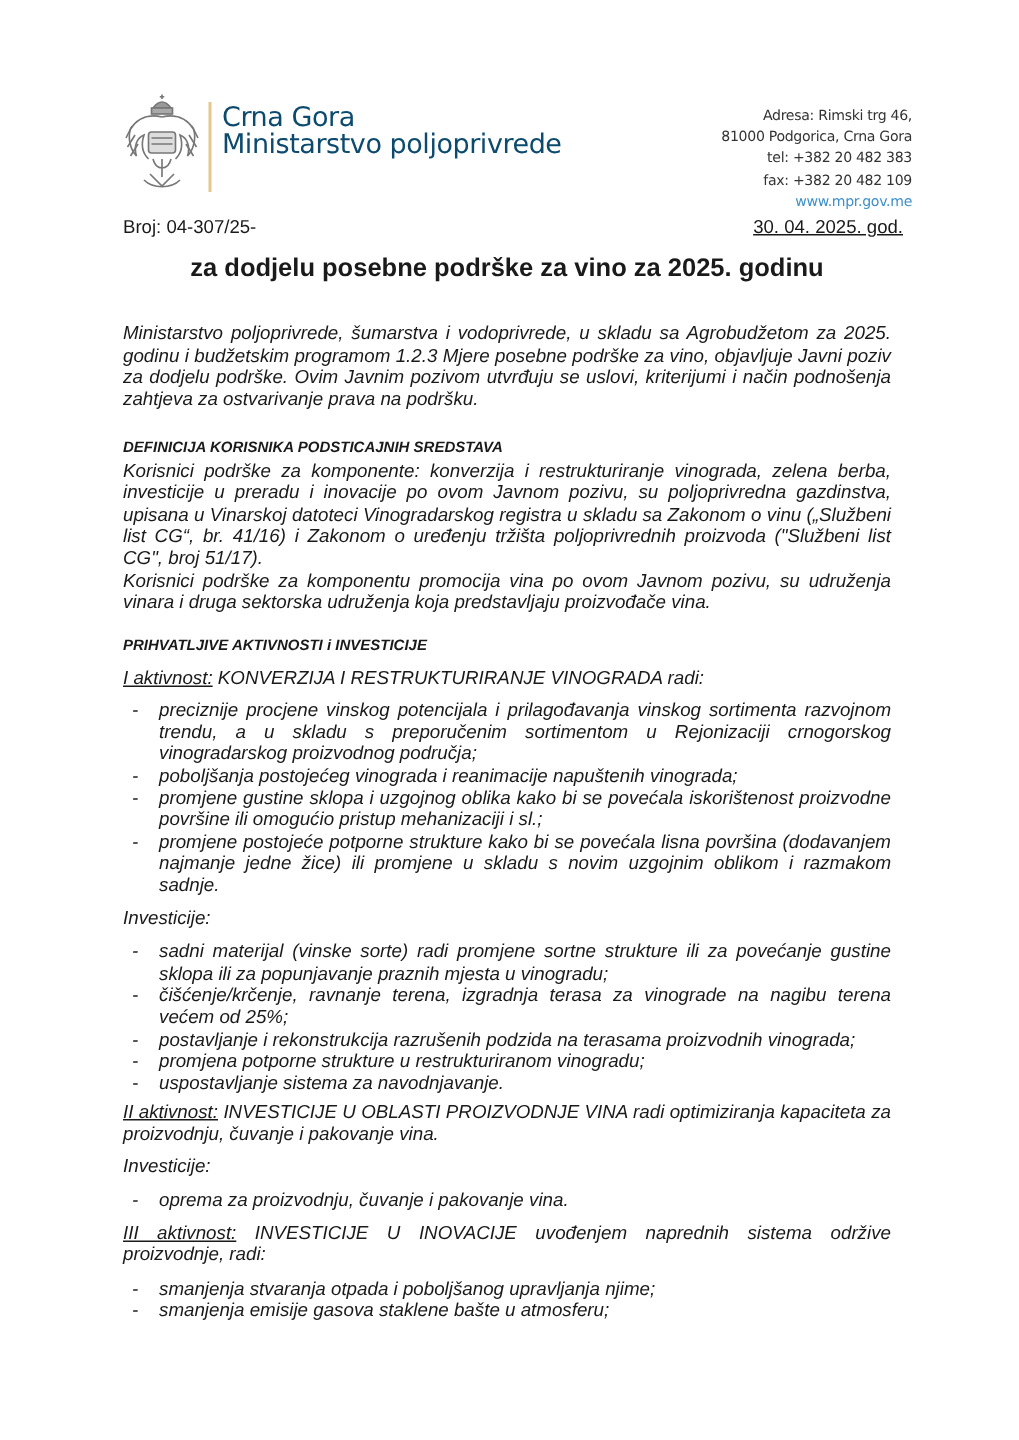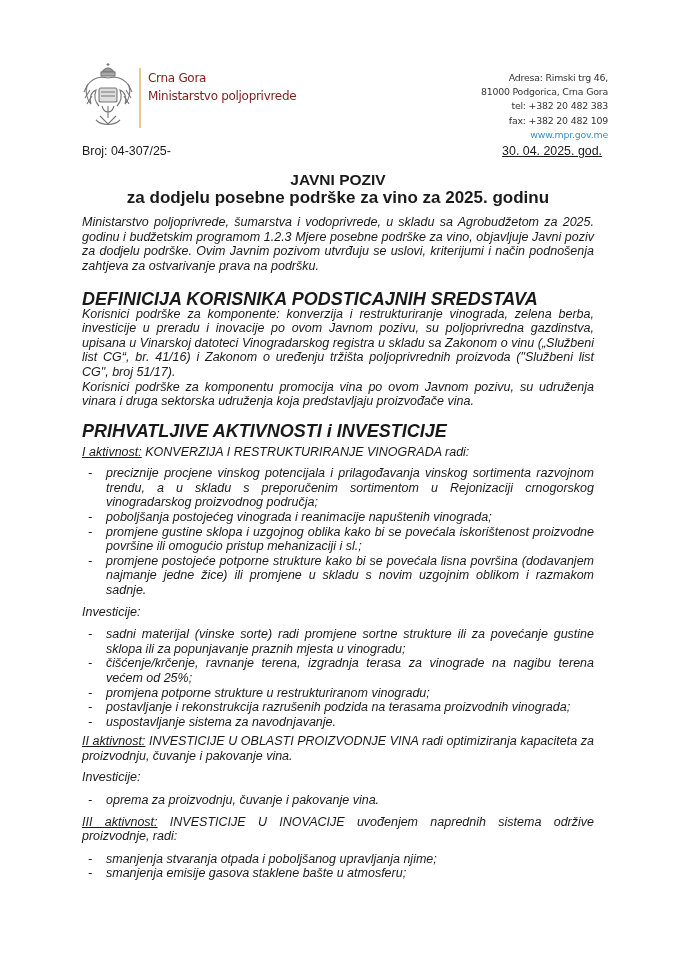--- a/index.html
+++ b/index.html
@@ -4,38 +4,38 @@
 <style>
   html, body { margin: 0; padding: 0; background: #ffffff; }
   body { width: 679px; height: 960px; position: relative; overflow: hidden;
          font-family: "Liberation Sans", sans-serif; color: #1a1a1a; }
   .page { position: absolute; left: 0; top: 0; width: 679px; height: 960px; }
 
   .letterhead { position: absolute; left: 82px; top: 62px; width: 540px; height: 80px; }
   .crest { position: absolute; left: 0; top: 0; width: 52px; height: 66px; }
   .divider { position: absolute; left: 57px; top: 6px; width: 2px; height: 60px; background: #e3c98a; }
   .ministry { position: absolute; left: 66px; top: 8px; font-family: "DejaVu Sans", sans-serif;
-              font-size: 12px; line-height: 17.6px; color: #7f1d1d; letter-spacing: -0.3px; }
+              font-size: 18px; line-height: 17.6px; color: #0c4a6e; letter-spacing: -0.3px; }
   .ministry div { white-space: nowrap; }
   .contact { position: absolute; right: 14px; top: 9px; text-align: right;
              font-family: "DejaVu Sans", sans-serif; font-size: 9.4px; line-height: 14.2px; color: #333;
              letter-spacing: -0.2px; }
   .contact .web { color: #3d8fc9; }
 
   .refline { position: absolute; left: 82px; top: 144px; width: 520px; font-size: 12.4px; }
   .refline .date { position: absolute; right: 0; top: 0; text-decoration: underline; }
 
   .title-block { position: absolute; left: 82px; top: 170px; width: 512px; text-align: center; }
   .title { font-weight: bold; font-size: 15.5px; line-height: 19px; }
   .subtitle { font-weight: bold; font-size: 17px; line-height: 18px; }
 
   .body { position: absolute; left: 82px; width: 512px; font-size: 12.5px; line-height: 14.6px;
           text-align: justify; font-style: italic; }
   p { margin: 0; }
-  .heading { font-weight: bold; font-size: 18px; }
+  .heading { font-weight: bold; font-size: 10px; }
   .u { text-decoration: underline; }
   ul.dash { list-style: none; margin: 0; padding: 0; }
   ul.dash li { position: relative; padding-left: 24px; }
   ul.dash li::before { content: "-"; position: absolute; left: 6px; top: 0; }
 </style>
 </head>
 <body>
 
 <div class="page">
 
@@ -69,21 +69,20 @@
       <div class="web">www.mpr.gov.me</div>
     </div>
   </div>
 
   <div class="refline">
     <span>Broj: 04-307/25-</span>
     <span class="date">30. 04. 2025. god.</span>
   </div>
 
   <div class="title-block">
-    <div class="title">JAVNI POZIV</div>
     <div class="subtitle">za dodjelu posebne podrške za vino za 2025. godinu</div>
   </div>
 
   <div class="body" style="top:215px;">
     <p>Ministarstvo poljoprivrede, šumarstva i vodoprivrede, u skladu sa Agrobudžetom za 2025. godinu i budžetskim programom 1.2.3 Mjere posebne podrške za vino, objavljuje Javni poziv za dodjelu podrške. Ovim Javnim pozivom utvrđuju se uslovi, kriterijumi i način podnošenja zahtjeva za ostvarivanje prava na podršku.</p>
   </div>
 
   <div class="body" style="top:292px;">
     <p class="heading">DEFINICIJA KORISNIKA PODSTICAJNIH SREDSTAVA</p>
     <p>Korisnici podrške za komponente: konverzija i restrukturiranje vinograda,  zelena berba, investicije u preradu i inovacije po ovom Javnom pozivu, su poljoprivredna gazdinstva, upisana u Vinarskoj datoteci Vinogradarskog registra u skladu sa Zakonom o vinu („Službeni list CG“, br. 41/16) i Zakonom o uređenju tržišta poljoprivrednih proizvoda ("Službeni list CG", broj 51/17).</p>
@@ -100,22 +99,22 @@
       <li>preciznije procjene vinskog potencijala i prilagođavanja vinskog sortimenta razvojnom trendu, a u skladu s preporučenim sortimentom u Rejonizaciji crnogorskog vinogradarskog proizvodnog područja;</li>
       <li>poboljšanja postojećeg vinograda i reanimacije napuštenih vinograda;</li>
       <li>promjene gustine sklopa i uzgojnog oblika kako bi se povećala iskorištenost proizvodne površine ili omogućio pristup mehanizaciji i sl.;</li>
       <li>promjene postojeće potporne strukture kako bi se povećala lisna površina (dodavanjem najmanje jedne žice) ili promjene u skladu s novim uzgojnim oblikom i razmakom sadnje.</li>
     </ul>
 
     <p style="margin-top:7px;">Investicije:</p>
     <ul class="dash" style="margin-top:8px;">
       <li>sadni materijal (vinske sorte) radi promjene sortne strukture ili za povećanje gustine sklopa ili za popunjavanje praznih mjesta u vinogradu;</li>
       <li>čišćenje/krčenje, ravnanje terena, izgradnja terasa za vinograde na nagibu terena većem od 25%;</li>
+      <li>postavljanje i rekonstrukcija razrušenih podzida na terasama proizvodnih vinograda;</li>
       <li>promjena potporne strukture u restrukturiranom vinogradu;</li>
-      <li>postavljanje i rekonstrukcija razrušenih podzida na terasama proizvodnih vinograda;</li>
       <li>uspostavljanje sistema za navodnjavanje.</li>
     </ul>
 
     <p style="margin-top:5px;">
       <span class="u">II aktivnost:</span><span> INVESTICIJE U OBLASTI PROIZVODNJE VINA radi optimiziranja kapaciteta za proizvodnju, čuvanje i pakovanje vina.</span>
     </p>
     <p style="margin-top:7px;">Investicije:</p>
     <ul class="dash" style="margin-top:8px;">
       <li>oprema za proizvodnju, čuvanje i pakovanje vina.</li>
     </ul>

